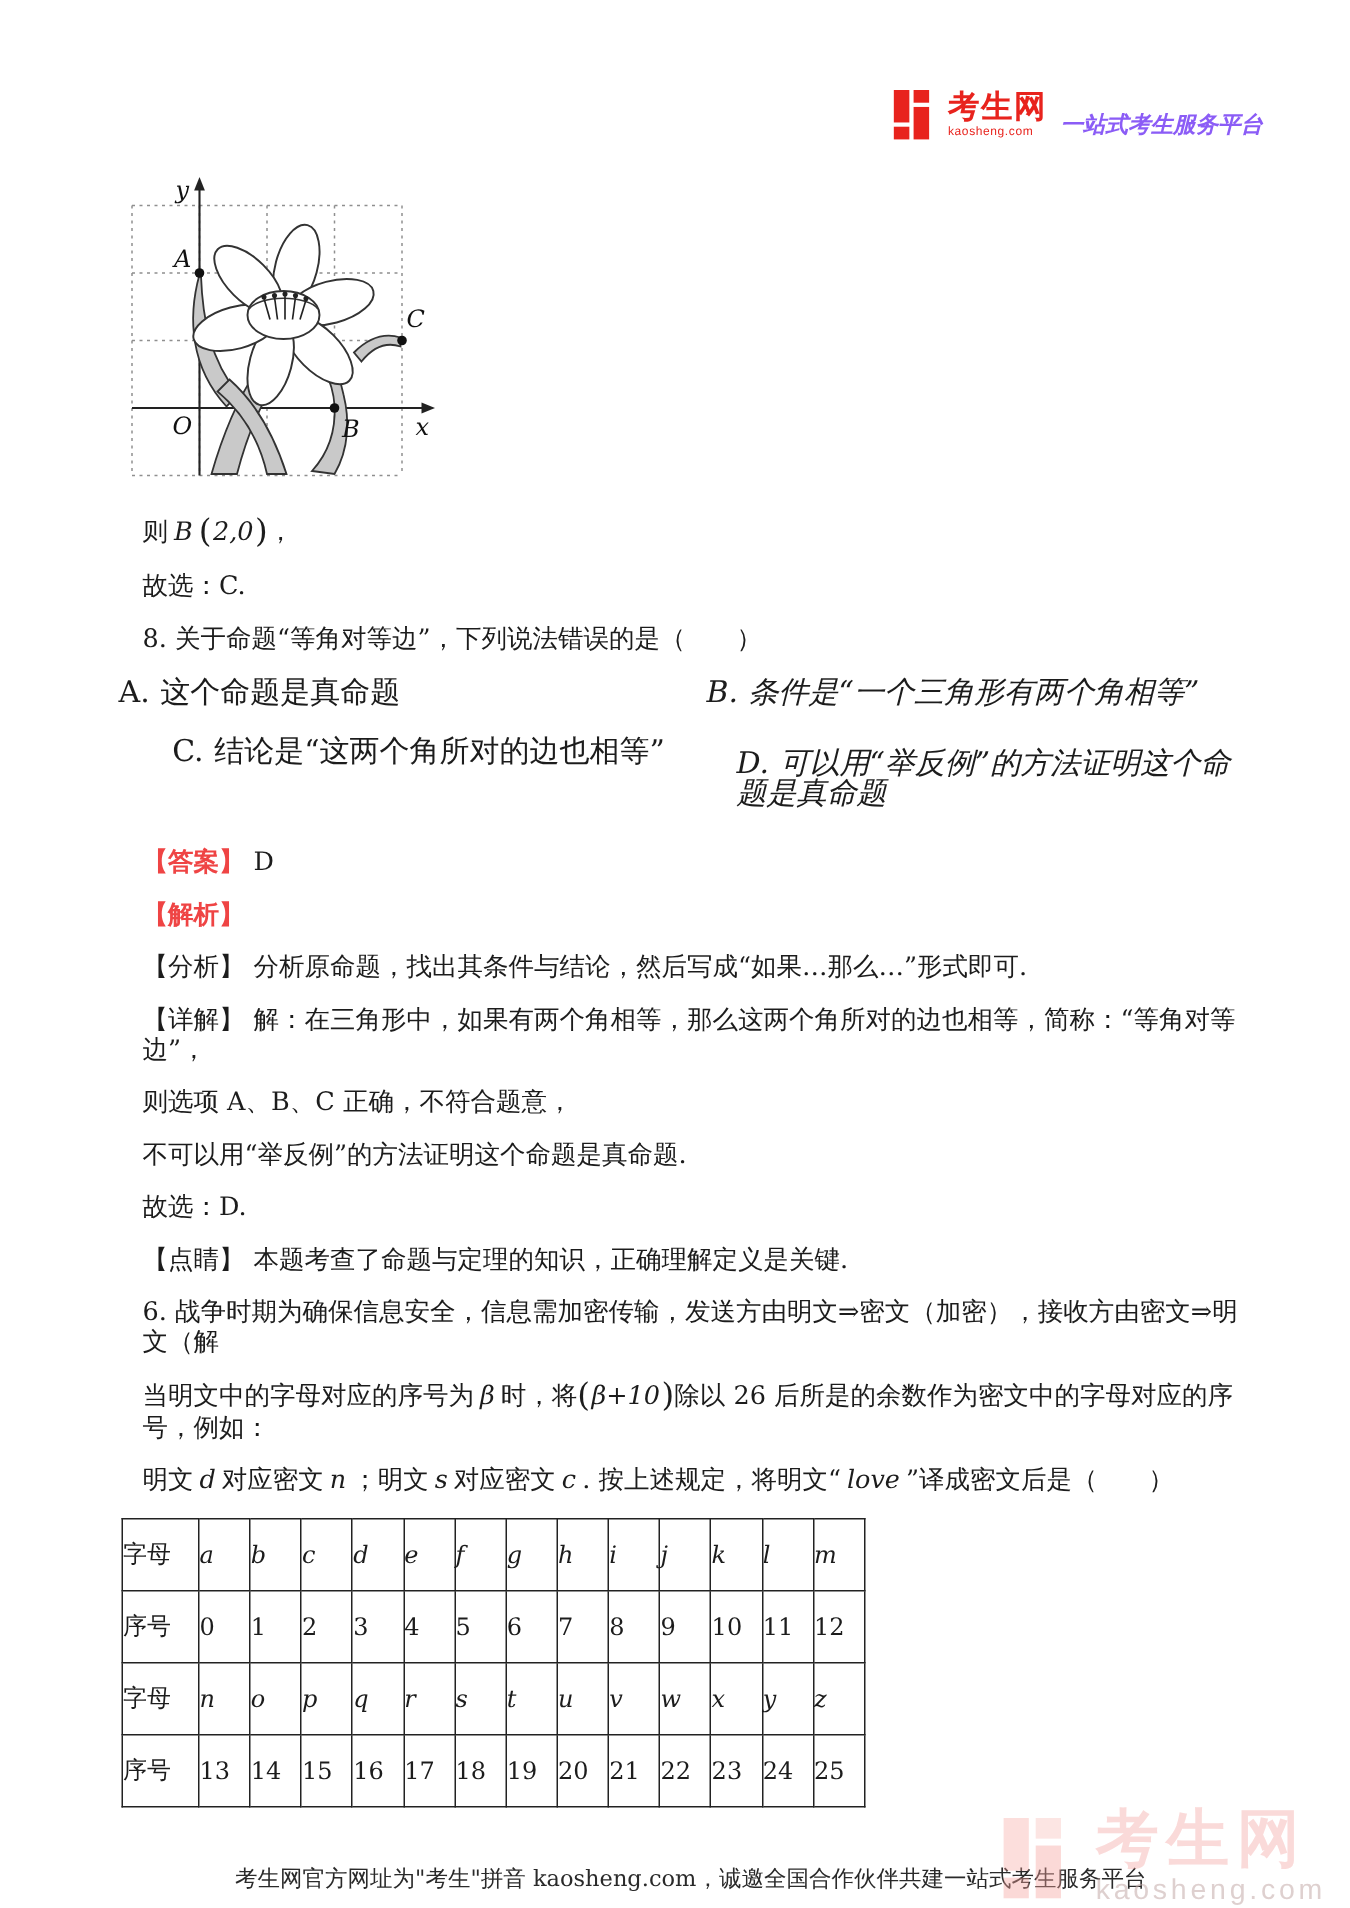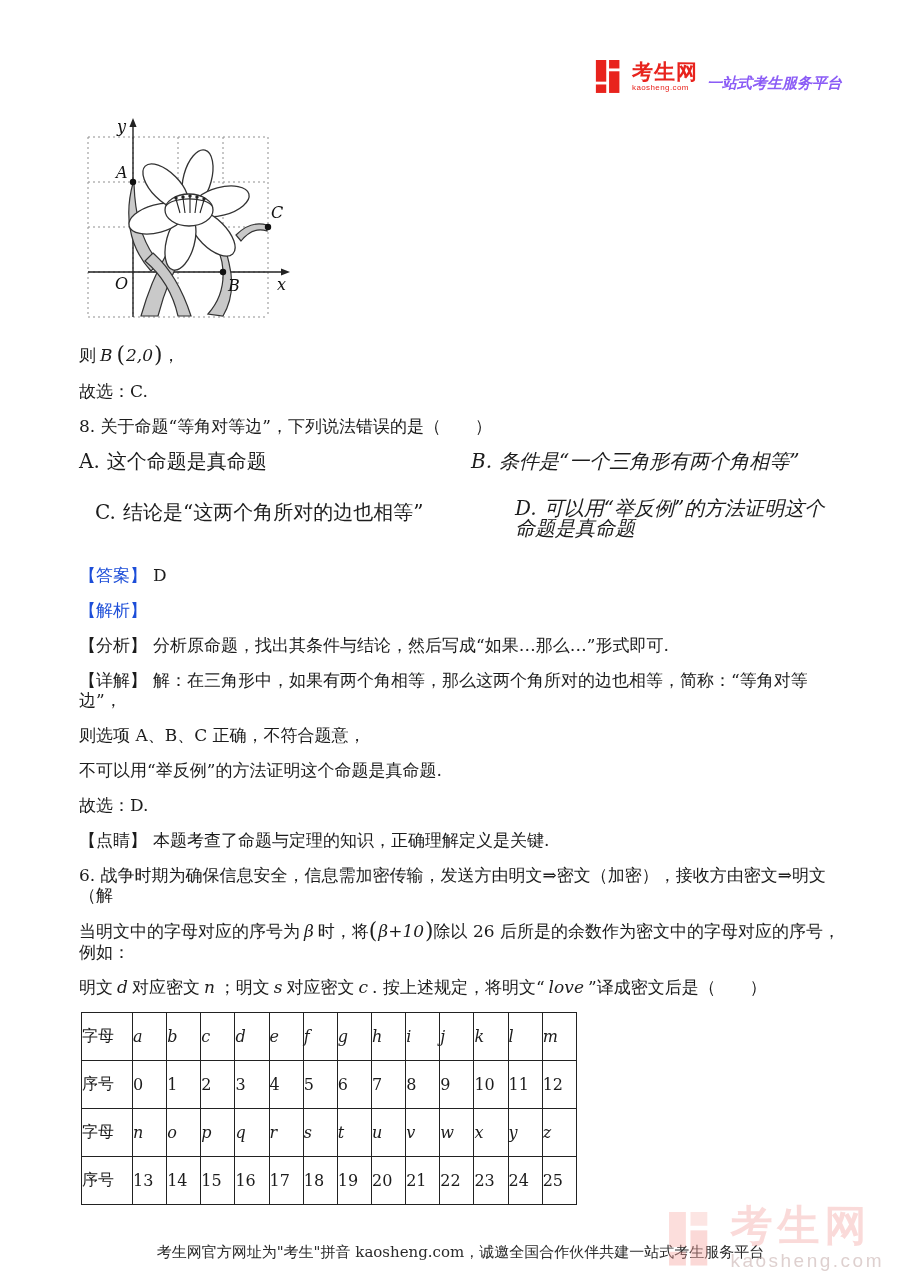--- a/index.html
+++ b/index.html
@@ -15,22 +15,22 @@
   .logo-icon{display:block;margin-right:6px;}
   .logo-text-col{display:flex;flex-direction:column;line-height:1;}
   .logo-name{font-family:"Liberation Sans","DejaVu Sans",sans-serif;font-weight:bold;font-size:21px;color:#e8231d;letter-spacing:1px;}
   .logo-domain{font-family:"Liberation Sans","DejaVu Sans",sans-serif;font-size:8px;color:#e8231d;letter-spacing:.4px;margin-top:2px;}
   .logo-tagline{font-family:"Liberation Sans","DejaVu Sans",sans-serif;font-weight:bold;font-style:italic;font-size:15px;color:#8b5cf6;margin-left:9px;margin-top:14px;}
 
   
   .figure{margin:2px 0 0 2px;}
 
   
-  p.ln{margin:0 0 15px 0;line-height:20px;font-size:17px;}
-  .blue{color:#1d4ed8;}
+  p.ln{margin:0 0 15px 16px;line-height:20px;font-size:17px;}
+  .blue{color:#ef4444;font-weight:bold;}
   .mi{font-style:italic;font-family:"DejaVu Serif","Liberation Serif",serif;margin:0 4px;}
   .bp{font-size:1.28em;line-height:1;vertical-align:-1px;font-family:"DejaVu Serif",serif;}
   .lbl{margin-right:6px;}
   .opts{display:flex;margin:0 0 15px 0;font-size:20px;line-height:20px;}
   .opt-left{width:392px;flex:none;}
   .opt-right{flex:1;}
   .ol{margin-right:7px;}
 
   
   table.cipher{border-collapse:collapse;margin:9px 0 0 2px;table-layout:fixed;width:496px;}
@@ -163,21 +163,21 @@
   </p>
   <p class="ln">故选：C.</p>
 
   
   <p class="ln">8. 关于命题“等角对等边”，下列说法错误的是（　　）</p>
   <div class="opts">
     <p class="opt-left" style="margin:0;"><span class="ol">A.</span><span>这个命题是真命题</span></p>
     <p class="opt-right" style="margin:0;font-style:italic;"><span class="ol">B.</span><span>条件是“一个三角形有两个角相等”</span></p>
   </div>
   <div class="opts">
-    <p class="opt-left" style="margin:16px;"><span class="ol">C.</span><span>结论是“这两个角所对的边也相等”</span></p>
+    <p class="opt-left" style="margin:4px;text-align:center;"><span class="ol">C.</span><span>结论是“这两个角所对的边也相等”</span></p>
     <p class="opt-right" style="margin:12px;font-style:italic;"><span class="ol">D.</span><span>可以用“举反例”的方法证明这个命题是真命题</span></p>
   </div>
   <p class="ln"><span class="blue lbl">【答案】</span><span>D</span></p>
   <p class="ln blue">【解析】</p>
   <p class="ln"><span class="lbl">【分析】</span><span>分析原命题，找出其条件与结论，然后写成“如果…那么…”形式即可.</span></p>
   <p class="ln"><span class="lbl">【详解】</span><span>解：在三角形中，如果有两个角相等，那么这两个角所对的边也相等，简称：“等角对等边”，</span></p>
   <p class="ln">则选项 A、B、C 正确，不符合题意，</p>
   <p class="ln">不可以用“举反例”的方法证明这个命题是真命题.</p>
   <p class="ln">故选：D.</p>
   <p class="ln"><span class="lbl">【点睛】</span><span>本题考查了命题与定理的知识，正确理解定义是关键.</span></p>

